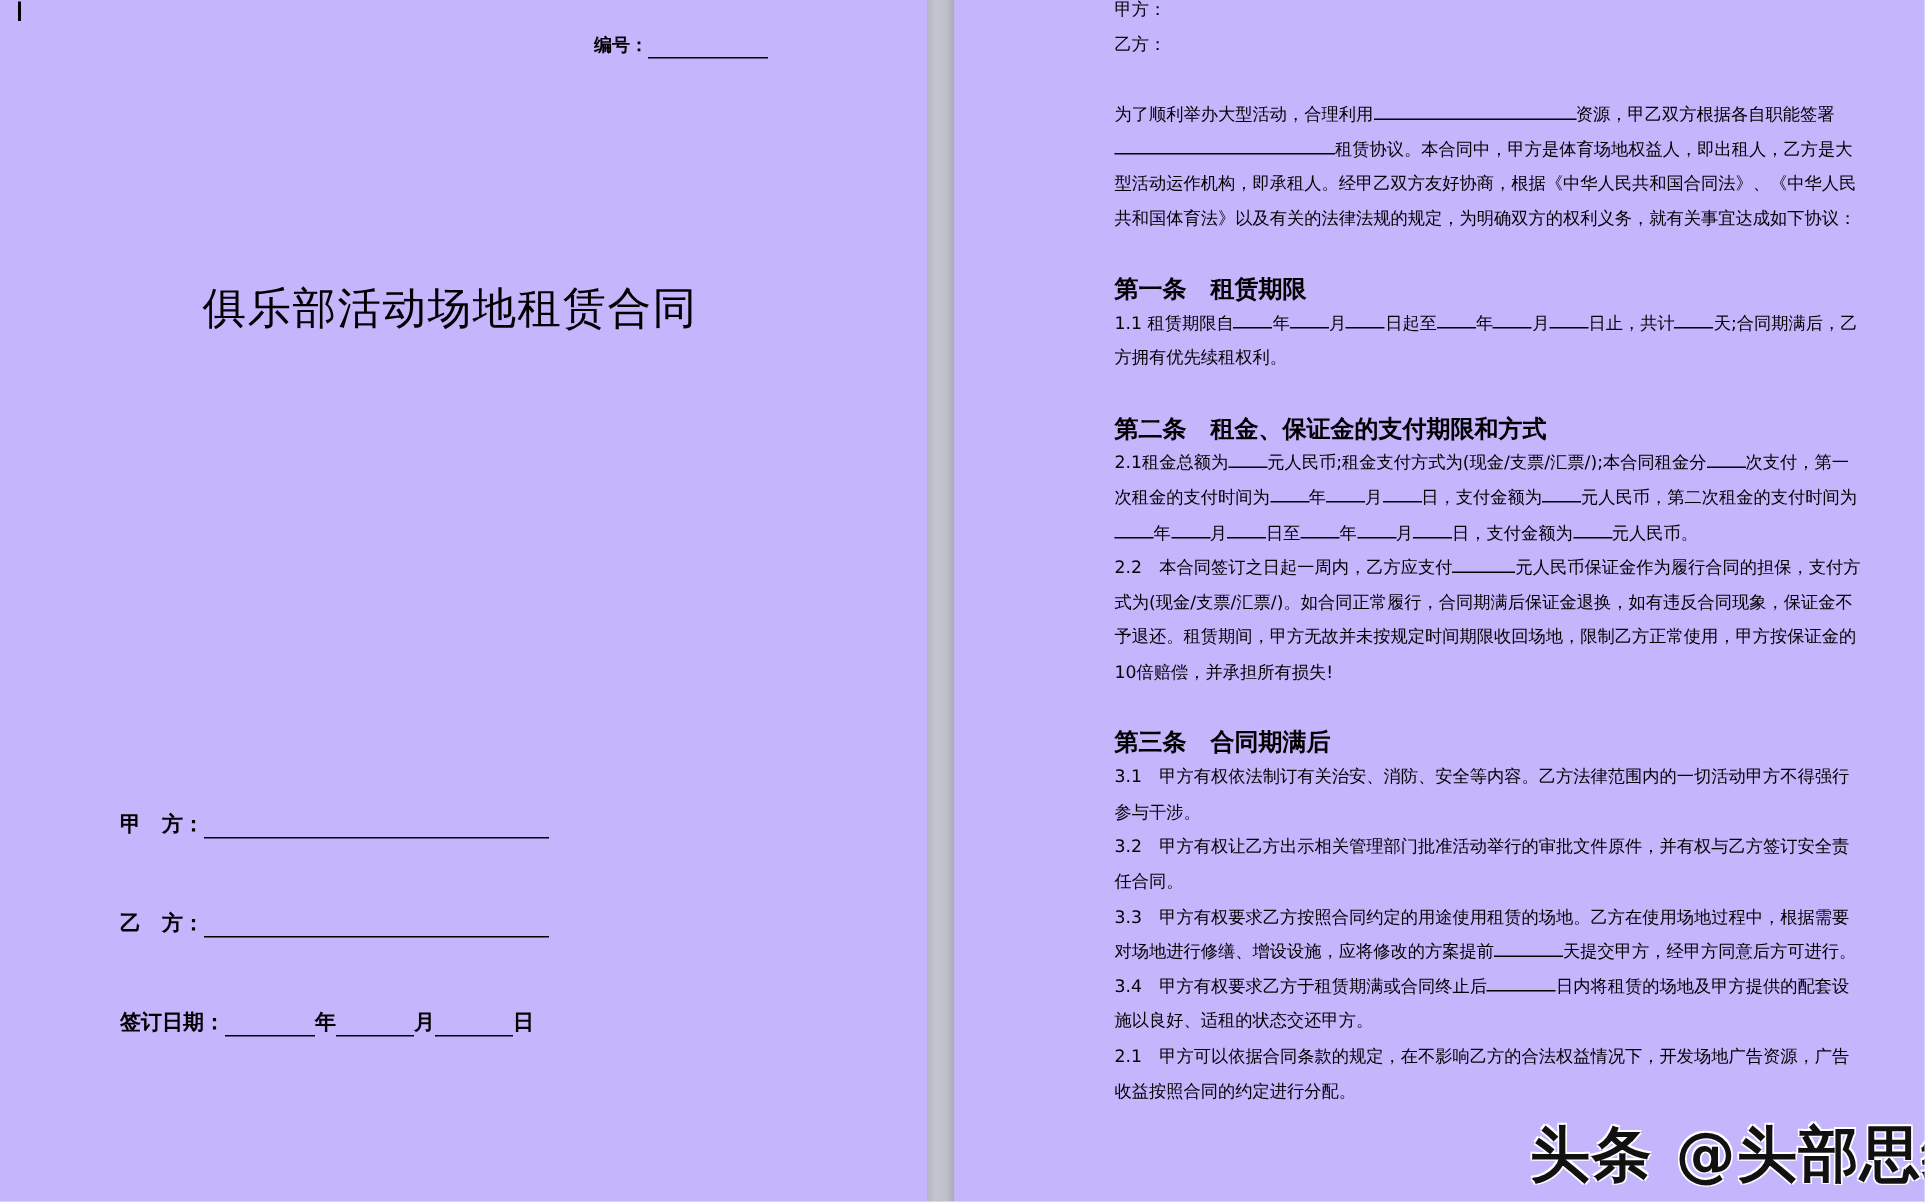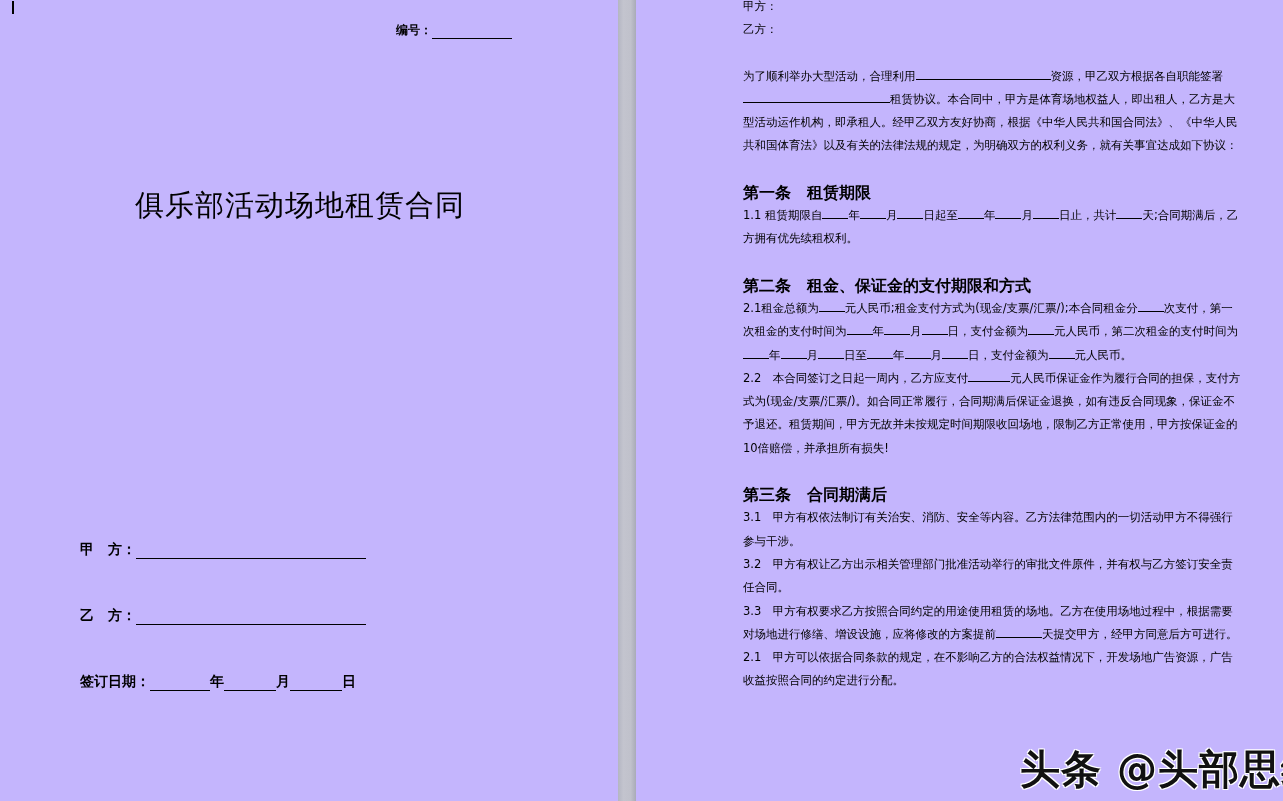--- a/index.html
+++ b/index.html
@@ -95,17 +95,20 @@
       <span>2.2　本合同签订之日起一周内，乙方应支付</span><span class="u" style="width:42px"></span><span>元人民币保证金作为履行合同的担保，支付方式为(现金/支票/汇票/)。如合同正常履行，合同期满后保证金退换，如有违反合同现象，保证金不予退还。租赁期间，甲方无故并未按规定时间期限收回场地，限制乙方正常使用，甲方按保证金的10倍赔偿，并承担所有损失!</span>
     </p>
     <p style="height:23px"></p>
 
     <p class="heading">第三条　合同期满后</p>
     <p>3.1　甲方有权依法制订有关治安、消防、安全等内容。乙方法律范围内的一切活动甲方不得强行参与干涉。</p>
     <p>3.2　甲方有权让乙方出示相关管理部门批准活动举行的审批文件原件，并有权与乙方签订安全责任合同。</p>
     <p>
       <span>3.3　甲方有权要求乙方按照合同约定的用途使用租赁的场地。乙方在使用场地过程中，根据需要对场地进行修缮、增设设施，应将修改的方案提前</span><span class="u" style="width:46px"></span><span>天提交甲方，经甲方同意后方可进行。</span>
     </p>
+    <p>
+      <span>3.4　甲方有权要求乙方于租赁期满或合同终止后</span><span class="u" style="width:46px"></span><span>日内将租赁的场地及甲方提供的配套设施以良好、适租的状态交还甲方。</span>
+    </p>
     <p>2.1　甲方可以依据合同条款的规定，在不影响乙方的合法权益情况下，开发场地广告资源，广告收益按照合同的约定进行分配。</p>
   </div>
 </div>
 
 <div class="watermark">头条 @头部思维</div>
 
 </body></html>

